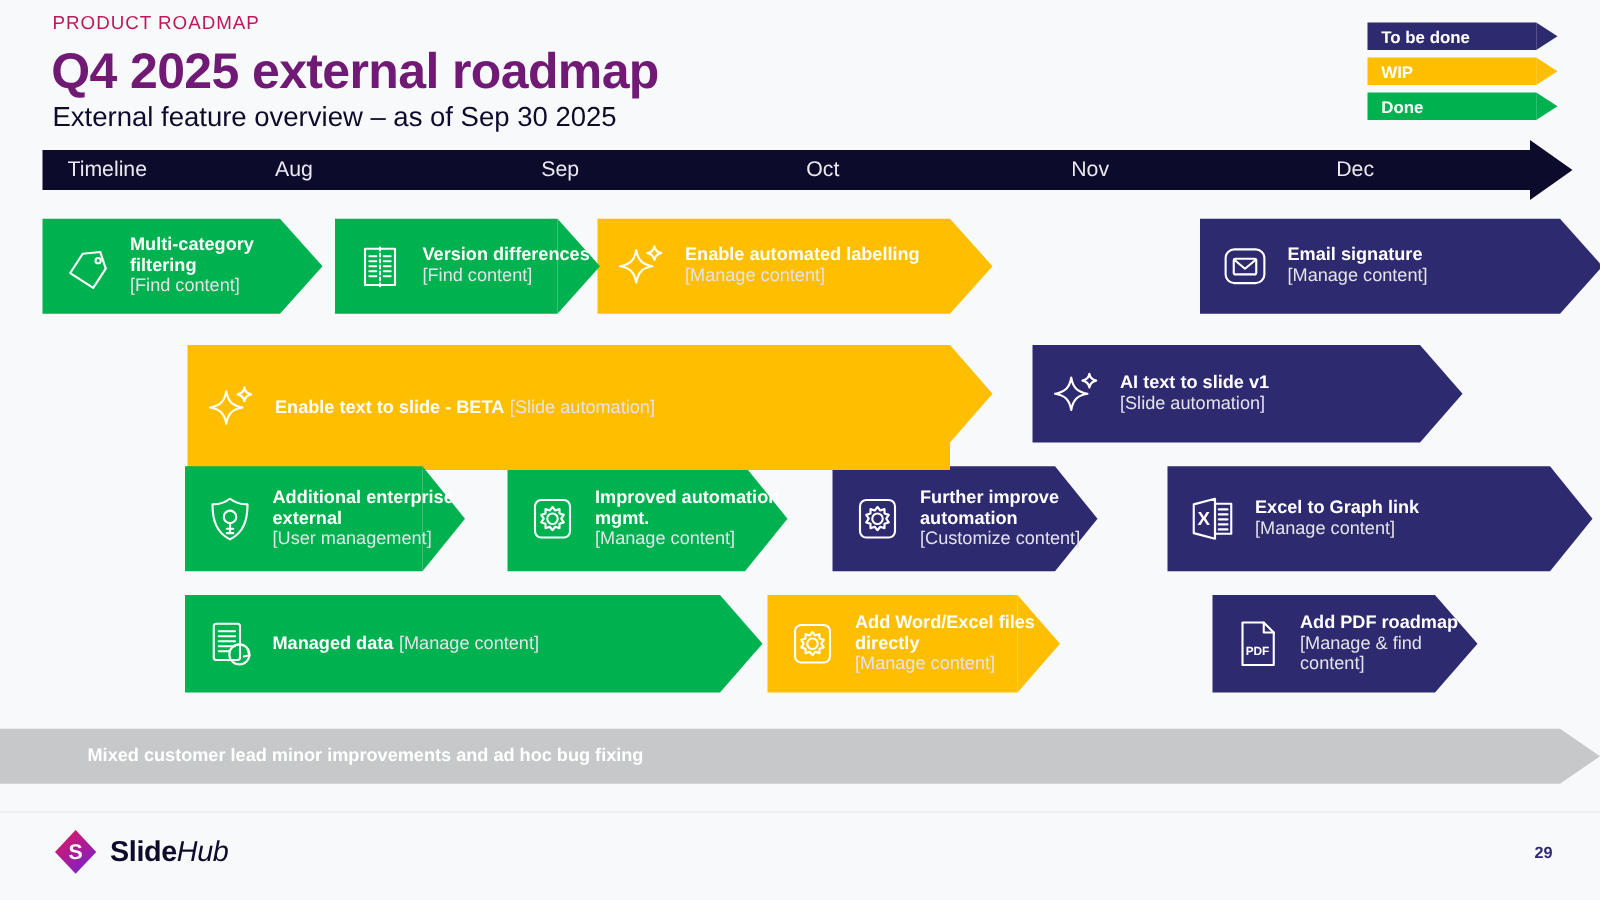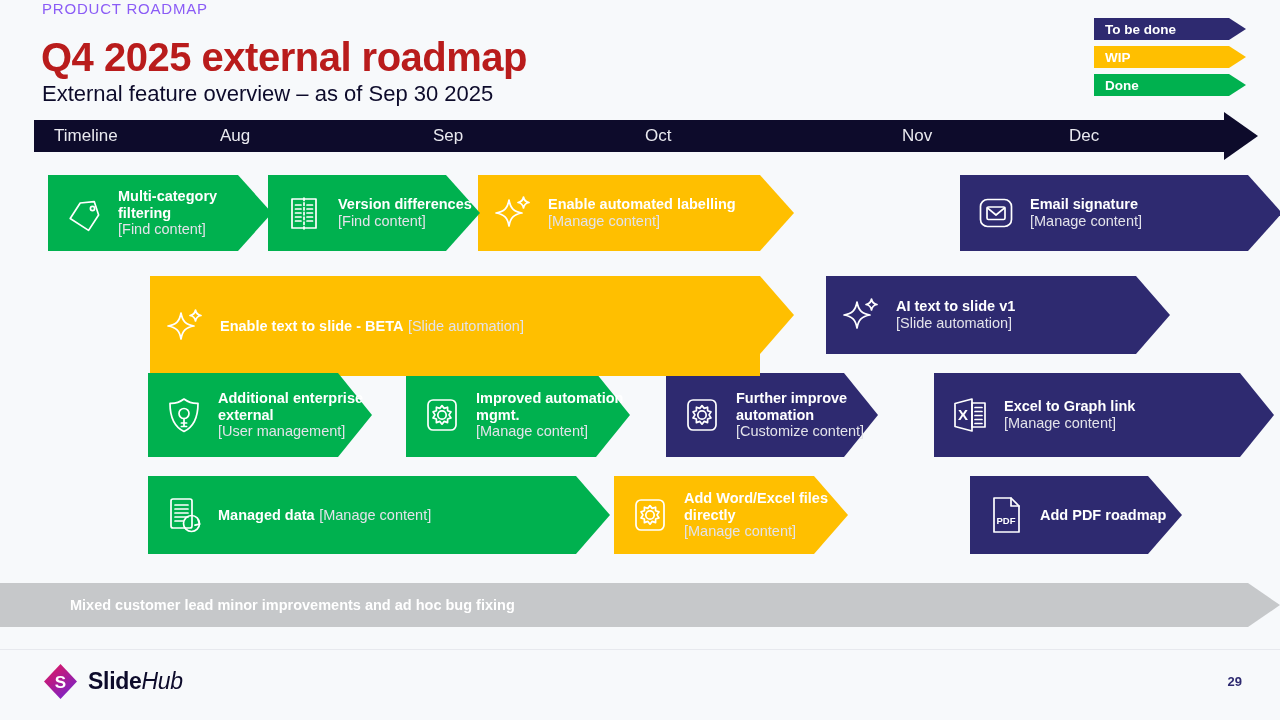--- a/index.html
+++ b/index.html
@@ -8,26 +8,26 @@
     background:#F7F9FB;
     font-family:"Liberation Sans", sans-serif;
     overflow:hidden;
     position:relative;
     color:#0D0B2B;
   }
   .slide{position:absolute;inset:0;}
 
   
   .eyebrow{
-    position:absolute;left:42px;top:0;
-    font-size:15px;letter-spacing:.8px;color:#8b5cf6;
+    position:absolute;left:42px;top:10px;
+    font-size:15px;letter-spacing:.8px;color:#be185d;
   }
   .title{
     position:absolute;left:41px;top:36px;
-    font-size:40px;font-weight:bold;letter-spacing:-.5px;color:#b91c1c;
+    font-size:40px;font-weight:bold;letter-spacing:-.5px;color:#701a75;
     line-height:1.05;
   }
   .subtitle{
     position:absolute;left:42px;top:81px;
     font-size:22px;color:#0D0B2B;font-weight:400;
   }
 
   
   .legend{position:absolute;right:34px;top:18px;width:152px;}
   .legend-item{
@@ -128,26 +128,26 @@
       </div>
     </div>
 
   <div class="timeline" id="timeline">
     <div class="timeline-bar"></div>
     <div class="timeline-head"></div>
   <div class="tl-label" style="left: 20px;">Timeline</div>
       <div class="tl-label" style="left: 186px;">Aug</div>
       <div class="tl-label" style="left: 399px;">Sep</div>
       <div class="tl-label" style="left: 611px;">Oct</div>
-      <div class="tl-label" style="left: 868px;">Nov</div>
+      <div class="tl-label" style="left: 823px;">Nov</div>
       <div class="tl-label" style="left: 1035px;">Dec</div>
     </div>
 
   <div id="rows">
-      <div class="chev" style="left: 48px; top: 175px; width: 224px; height: 76px; z-index: 10;">
+      <div class="chev" style="left: 34px; top: 175px; width: 224px; height: 76px; z-index: 10;">
         <div class="chev-body" style="width:190px;background:#00B14F"></div>
         <div class="chev-tip" style="left:190px;border-top-width:38px;border-bottom-width:38px;border-left-width:34px;border-left-color:#00B14F"></div>
         <div class="chev-inner">
           <span class="chev-ico">
             <svg viewBox="0 0 44 44">
               <path stroke="#ffffff" fill="none" stroke-width="1.7" stroke-linecap="round" stroke-linejoin="round" d="M8 24.5 L21 11.5 L35 13 L36.5 27 L23.5 40 Z" transform="rotate(-12 22 25)"></path>
               <circle cx="30.5" cy="17.5" r="2.1" stroke="#ffffff" fill="none" stroke-width="1.7" stroke-linecap="round" stroke-linejoin="round"></circle>
             </svg>
           </span>
           <span class="chev-text stacked">
@@ -343,20 +343,21 @@
         <div class="chev-inner">
           <span class="chev-ico">
             <svg viewBox="0 0 44 44">
               <path stroke="#ffffff" fill="none" stroke-width="1.7" stroke-linecap="round" stroke-linejoin="round" d="M10 5 L27 5 L35 13 L35 39 L10 39 Z"></path>
               <path stroke="#ffffff" fill="none" stroke-width="1.7" stroke-linecap="round" stroke-linejoin="round" d="M27 5 L27 13 L35 13"></path>
               <text x="22" y="31" font-family="Liberation Sans, sans-serif" font-size="9.5" font-weight="bold" fill="#ffffff" text-anchor="middle">PDF</text>
             </svg>
           </span>
           <span class="chev-text stacked">
             <span class="chev-title">Add PDF roadmap</span>
+            <span class="chev-tag">[Manage &amp; find content]</span>
           </span>
         </div>
       </div>
     </div>
 
   <div class="strip">
     <div class="strip-body"></div>
     <div class="strip-tip"></div>
     <div class="strip-label">Mixed customer lead minor improvements and ad hoc bug fixing</div>
   </div>

